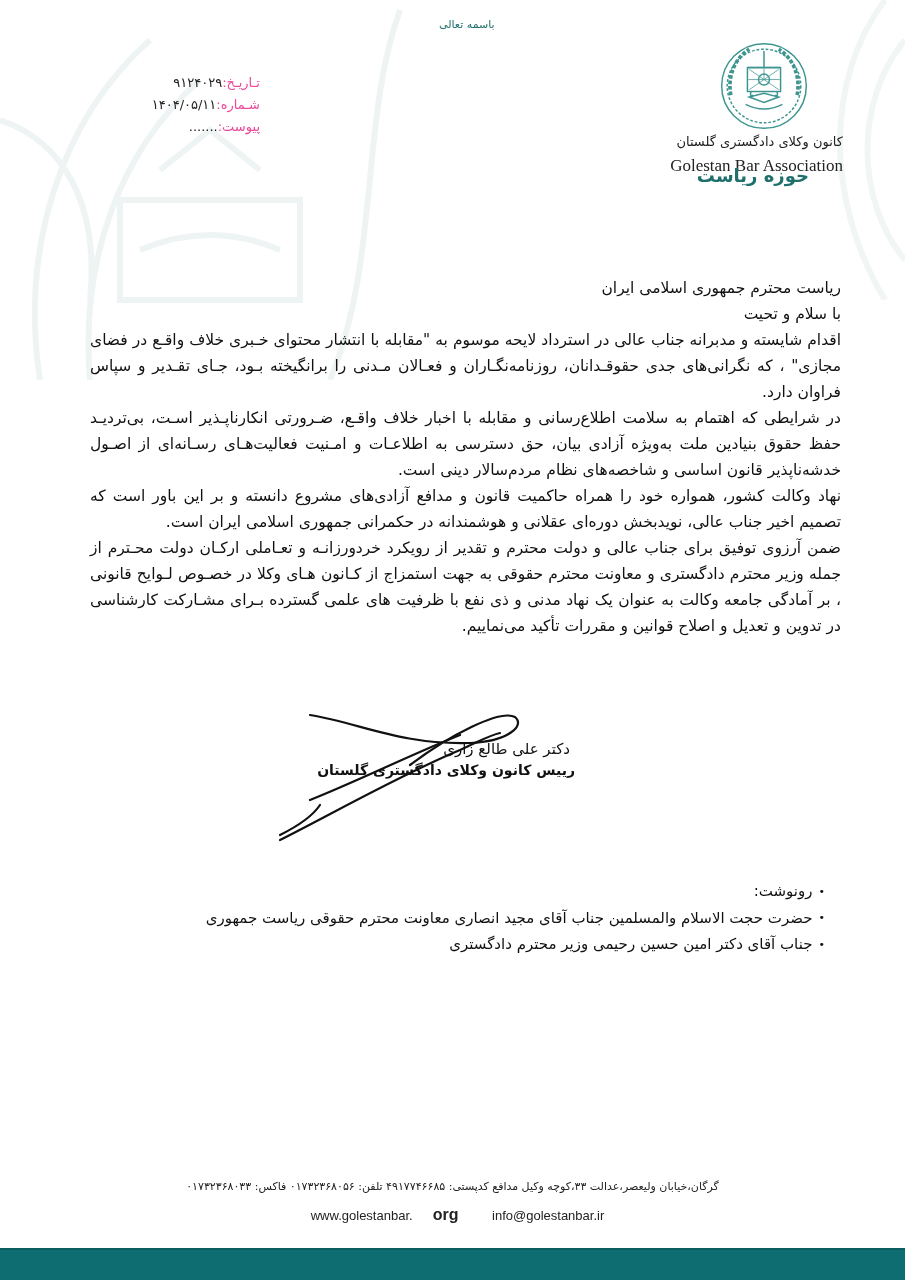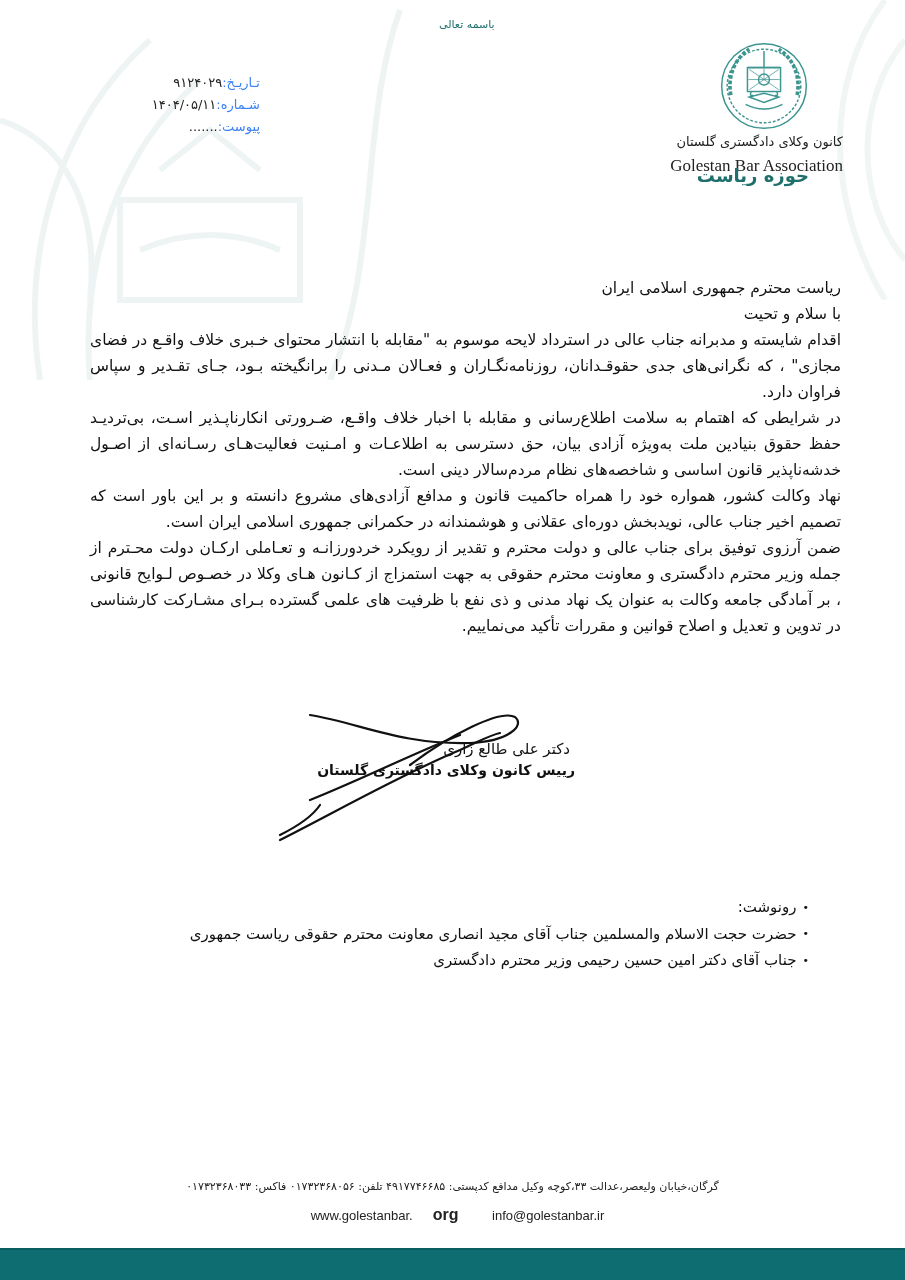--- a/index.html
+++ b/index.html
@@ -9,37 +9,37 @@
     font-family:"DejaVu Sans", sans-serif;
     color:#111;
   }
   .watermark { position:absolute; left:0; top:0; width:420px; height:380px; opacity:0.07; pointer-events:none; }
   .watermark-r { position:absolute; right:0; top:0; width:140px; height:300px; opacity:0.06; }
 
   .bismillah { position:absolute; left:420px; top:18px; font-size:11px; color:#1f6f6c; direction:rtl;margin-left:19px; }
 
   .meta { position:absolute; right:645px; top:72px; direction:rtl; text-align:right; line-height:22px; font-size:13px; }
   .meta-row { white-space:nowrap; }
-  .meta-label { color:#3b82f6; }
+  .meta-label { color:#ec4899; }
   .meta-value { color:#222; }
 
   .logo { position:absolute; left:718px; top:40px; width:92px; height:92px; }
   .org-fa { position:absolute; right:62px; top:134px; font-size:13px; color:#222; direction:rtl;text-align:right; }
   .org-en { position:absolute; right:62px; top:156px; font-family:"Liberation Serif", serif; font-size:17px; color:#222; }
   .dept { position:absolute; right:96px; top:165px; font-size:18px; font-weight:bold; color:#1f6f6c; direction:rtl; }
 
   .letter { position:absolute; right:64px; left:90px; top:275px; direction:rtl; text-align:right; font-size:15.5px; color:#111; }
   .addr-line { line-height:26px; }
   .para { text-align:justify; text-align-last:right; line-height:26px; margin:0; }
 
   .sig { position:absolute; left:270px; top:705px; width:300px; height:150px; }
   .sig-name { position:absolute; right:335px; top:740px; font-size:15px; font-weight:normal; direction:rtl; }
   .sig-title { position:absolute; right:330px; top:762px; font-size:14px; font-weight:bold; direction:rtl; }
 
-  .cc { position:absolute; right:80px; top:878px; direction:rtl; font-size:15px; list-style:none; margin:16px; padding:0; }
+  .cc { position:absolute; right:80px; top:878px; direction:rtl; font-size:15px; list-style:none; margin:0; padding:0; }
   .cc li { line-height:26px; white-space:nowrap; }
   .cc li::before { content:"•"; margin-left:6px; font-size:11px; vertical-align:middle; }
 
   .footer-addr { position:absolute; left:0; right:0; top:1180px; text-align:center; direction:rtl; font-size:11px; color:#222; }
   .footer-web { position:absolute; left:0; right:0; top:1206px; text-align:center; font-size:13px; color:#222; font-family:"Liberation Sans", sans-serif; }
   .footer-web span { margin:0 10px; }
   .footer-web .org { font-size:16px; font-weight:bold; }
   .bar { position:absolute; left:0; right:0; top:1248px; height:32px; background:#0e6d70; border-top:2px solid #0b5e60; }
 </style>
 </head>

